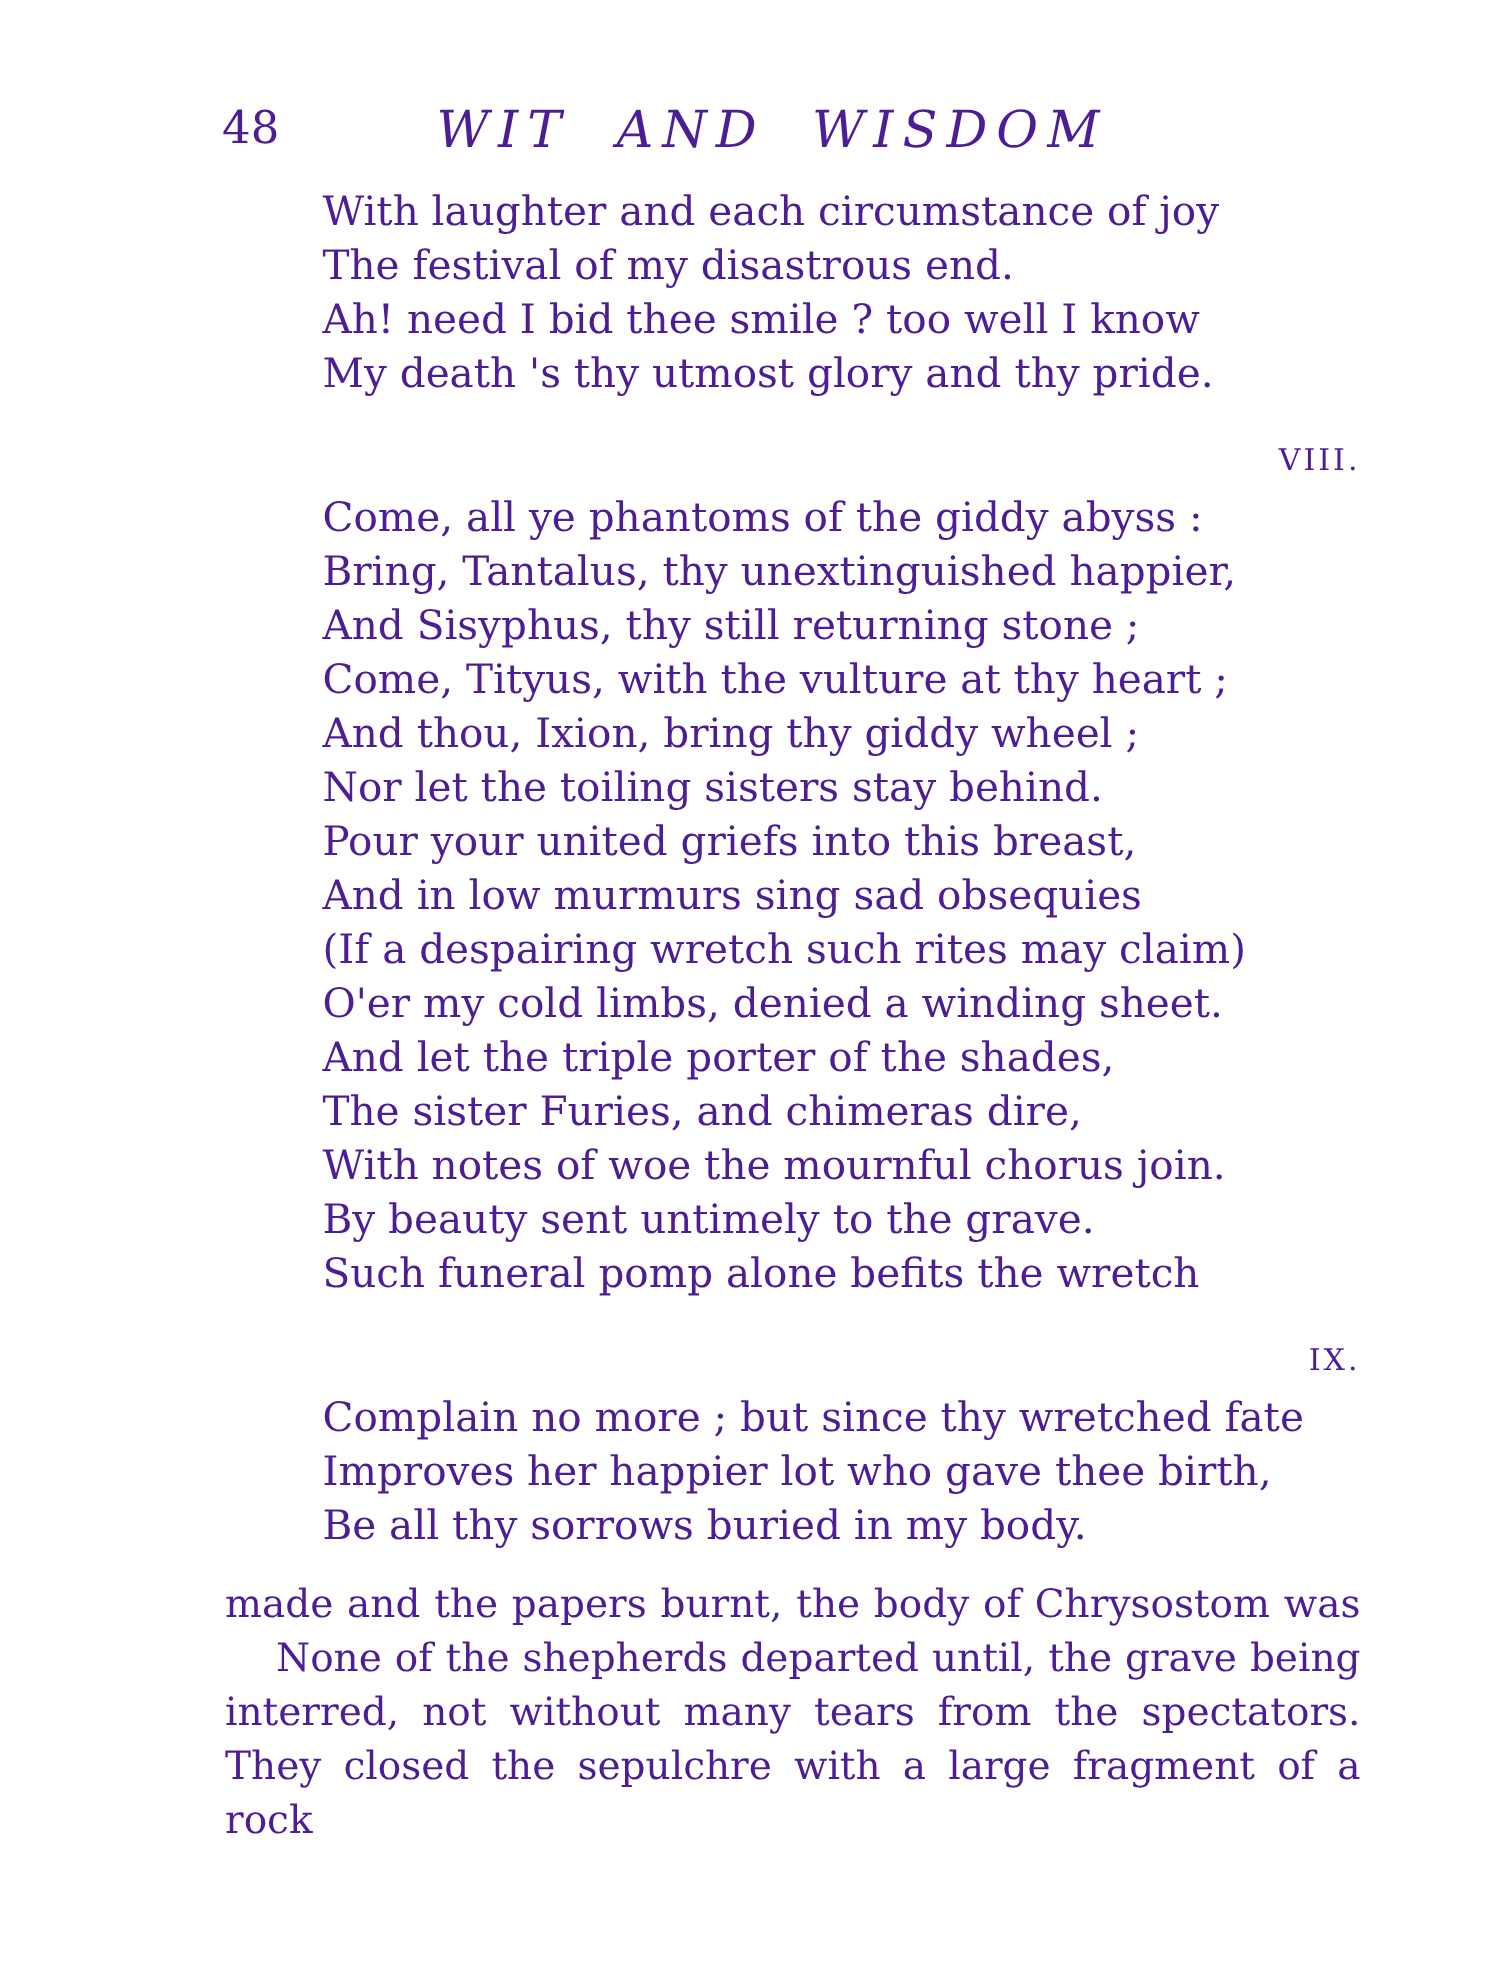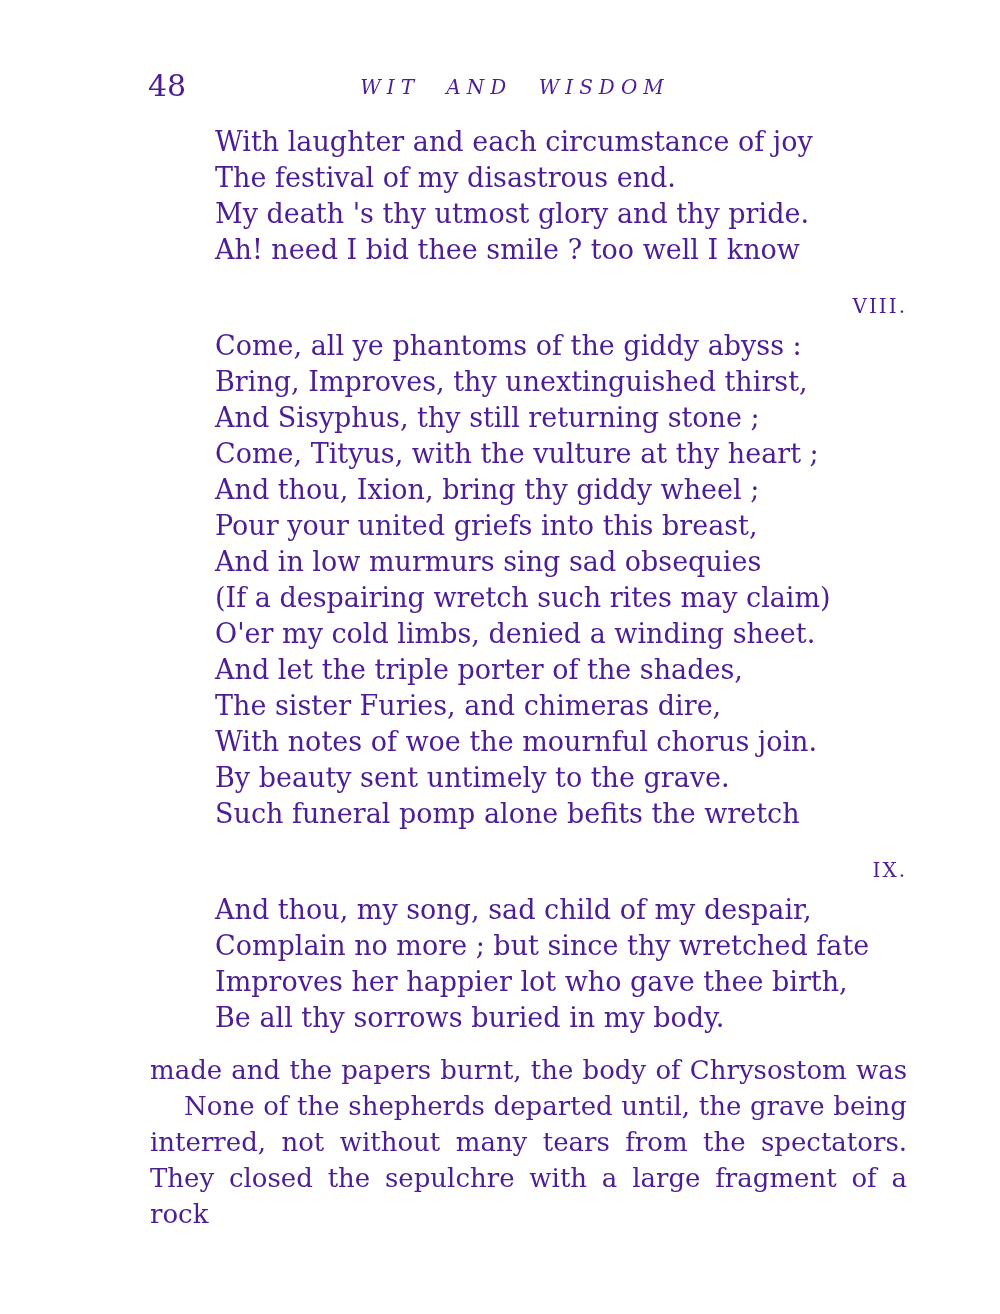--- a/index.html
+++ b/index.html
@@ -30,21 +30,21 @@
     font-size: 30px;
     line-height: 32px;
   }
   .running-title {
     position: absolute;
     left: 150px;
     top: 5px;
     width: 730px;
     text-align: center;
     font-style: italic;
-    font-size: 20px;
+    font-size: 34px;
     line-height: 28px;
     letter-spacing: 6px;
     word-spacing: 14px;
   }
   .content {
     position: absolute;
     top: 124px;
     left: 150px;
     width: 757px;
   }
@@ -95,47 +95,47 @@
   <div class="header">
     <div class="page-number">48</div>
     <div class="running-title">WIT AND WISDOM</div>
   </div>
 
   <div class="content">
 
     <div class="poem">
       <div class="poem-line">With laughter and each circumstance of joy</div>
       <div class="poem-line">The festival of my disastrous end.</div>
+      <div class="poem-line">Ah! need I bid thee smile ? too well I know</div>
       <div class="poem-line">My death 's thy utmost glory and thy pride.</div>
-      <div class="poem-line">Ah! need I bid thee smile ? too well I know</div>
     </div>
 
     <div class="stanza-heading">VIII.</div>
 
     <div class="poem">
       <div class="poem-line">Come, all ye phantoms of the giddy abyss :</div>
-      <div class="poem-line">Bring, Improves, thy unextinguished thirst,</div>
+      <div class="poem-line">Bring, Tantalus, thy unextinguished happier,</div>
       <div class="poem-line">And Sisyphus, thy still returning stone ;</div>
       <div class="poem-line">Come, Tityus, with the vulture at thy heart ;</div>
       <div class="poem-line">And thou, Ixion, bring thy giddy wheel ;</div>
+      <div class="poem-line">Nor let the toiling sisters stay behind.</div>
       <div class="poem-line">Pour your united griefs into this breast,</div>
       <div class="poem-line">And in low murmurs sing sad obsequies</div>
       <div class="poem-line">(If a despairing wretch such rites may claim)</div>
       <div class="poem-line">O'er my cold limbs, denied a winding sheet.</div>
       <div class="poem-line">And let the triple porter of the shades,</div>
       <div class="poem-line">The sister Furies, and chimeras dire,</div>
       <div class="poem-line">With notes of woe the mournful chorus join.</div>
       <div class="poem-line">By beauty sent untimely to the grave.</div>
       <div class="poem-line">Such funeral pomp alone befits the wretch</div>
     </div>
 
     <div class="stanza-heading">IX.</div>
 
     <div class="poem">
-      <div class="poem-line">And thou, my song, sad child of my despair,</div>
       <div class="poem-line">Complain no more ; but since thy wretched fate</div>
       <div class="poem-line">Improves her happier lot who gave thee birth,</div>
       <div class="poem-line">Be all thy sorrows buried in my body.</div>
     </div>
 
     <div class="prose">
       <div class="prose-line">made and the papers burnt, the body of Chrysostom was</div>
       <div class="prose-line indent">None of the shepherds departed until, the grave being</div>
       <div class="prose-line">interred, not without many tears from the spectators.</div>
       <div class="prose-line">They closed the sepulchre with a large fragment of a rock</div>

